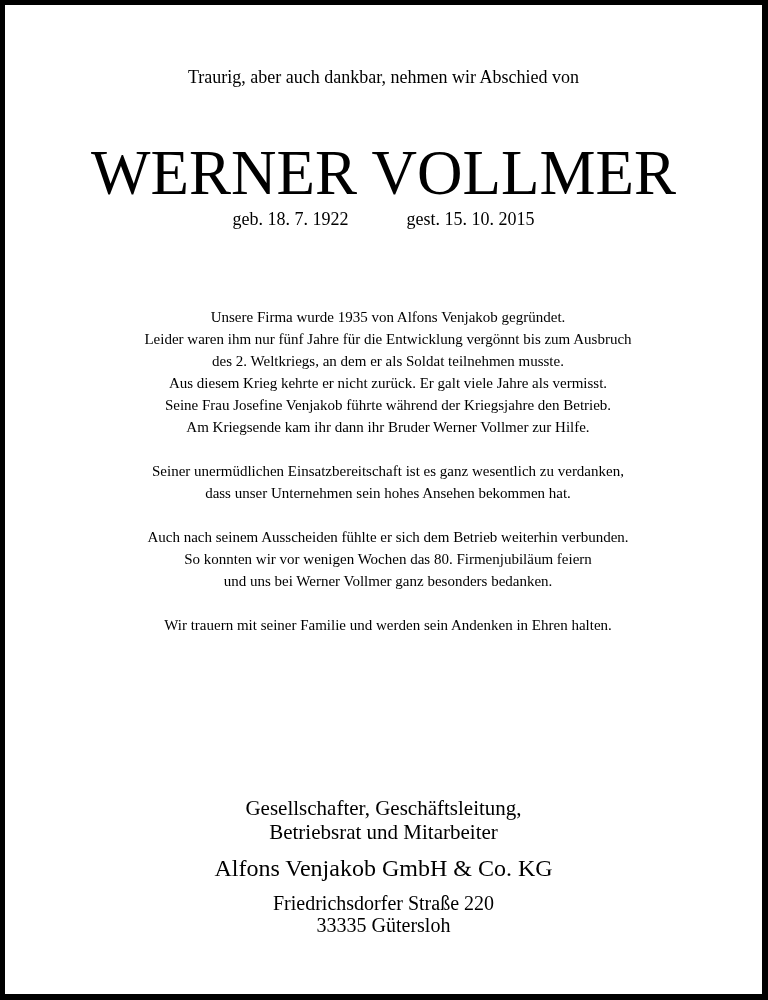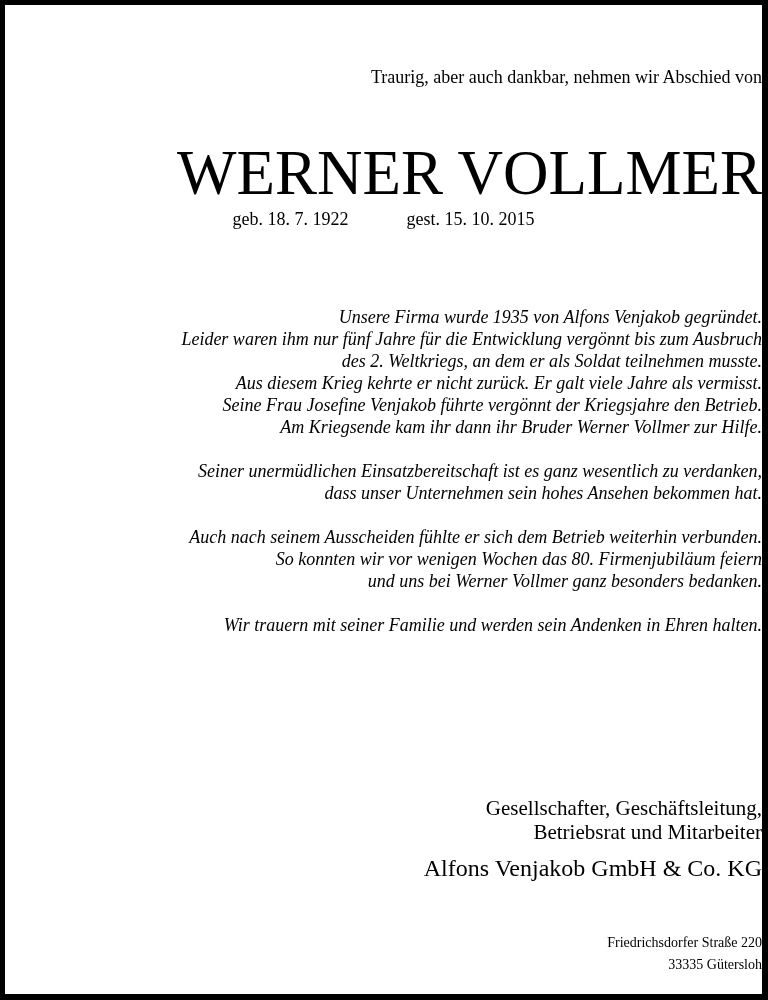--- a/index.html
+++ b/index.html
@@ -6,53 +6,53 @@
     body { width: 768px; height: 1000px; overflow: hidden; }
     .frame {
       position: absolute; left: 0; top: 0; width: 768px; height: 1000px;
       background: #000;
     }
     .page {
       position: absolute; left: 5px; top: 5px; width: 757px; height: 989px;
       background: #fff;
       font-family: "Liberation Serif", "DejaVu Serif", serif;
       color: #000;
-      text-align: right;
+      text-align: center;
     }
     .intro {
       position: absolute; left: 0; right: 0; top: 61px;
       font-size: 18px; line-height: 22px;
     }
     .name {
       position: absolute; left: 0; right: 0; top: 130px;
       font-size: 63px; line-height: 76px; letter-spacing: 0px;
     }
     .dates {
       position: absolute; left: 0; right: 0; top: 203px;
       font-size: 18px; line-height: 22px;
       display: flex; justify-content: center; gap: 58px; font-family: Liberation Serif, serif;
     }
     .dates span { display: inline-block; }
     .body-block {
       position: absolute; left: 9px; right: 0; top: 301px;
-      font-size: 18px; line-height: 22px; font-style: italic;
+      font-size: 15px; line-height: 22px;
     }
     .para { margin: 0 0 22px 0; }
     .para .line { display: block; white-space: nowrap; }
     .signoff {
       position: absolute; left: 0; right: 0; top: 791px;
       font-size: 21px; line-height: 24px;
     }
     .company {
       position: absolute; left: 0; right: 0; top: 849px;
       font-size: 24px; line-height: 28px;
     }
     .address {
       position: absolute; left: 0; right: 0; top: 887px;
-      font-size: 14px; line-height: 22px; margin-top: 40px;
+      font-size: 20px; line-height: 22px;
     }
     .address .line, .signoff .line { display: block; }
   </style>
 </head>
 <body>
 
 <div class="frame">
   <div class="page">
 
     <div class="intro">Traurig, aber auch dankbar, nehmen wir Abschied von</div>
@@ -63,21 +63,21 @@
       <span>geb. 18. 7. 1922</span>
       <span>gest. 15. 10. 2015</span>
     </div>
 
     <div class="body-block">
       <div class="para">
         <span class="line">Unsere Firma wurde 1935 von Alfons Venjakob gegründet.</span>
         <span class="line">Leider waren ihm nur fünf Jahre für die Entwicklung vergönnt bis zum Ausbruch</span>
         <span class="line">des 2. Weltkriegs, an dem er als Soldat teilnehmen musste.</span>
         <span class="line">Aus diesem Krieg kehrte er nicht zurück. Er galt viele Jahre als vermisst.</span>
-        <span class="line">Seine Frau Josefine Venjakob führte vergönnt der Kriegsjahre den Betrieb.</span>
+        <span class="line">Seine Frau Josefine Venjakob führte während der Kriegsjahre den Betrieb.</span>
         <span class="line">Am Kriegsende kam ihr dann ihr Bruder Werner Vollmer zur Hilfe.</span>
       </div>
       <div class="para">
         <span class="line">Seiner unermüdlichen Einsatzbereitschaft ist es ganz wesentlich zu verdanken,</span>
         <span class="line">dass unser Unternehmen sein hohes Ansehen bekommen hat.</span>
       </div>
       <div class="para">
         <span class="line">Auch nach seinem Ausscheiden fühlte er sich dem Betrieb weiterhin verbunden.</span>
         <span class="line">So konnten wir vor wenigen Wochen das 80. Firmenjubiläum feiern</span>
         <span class="line">und uns bei Werner Vollmer ganz besonders bedanken.</span>

